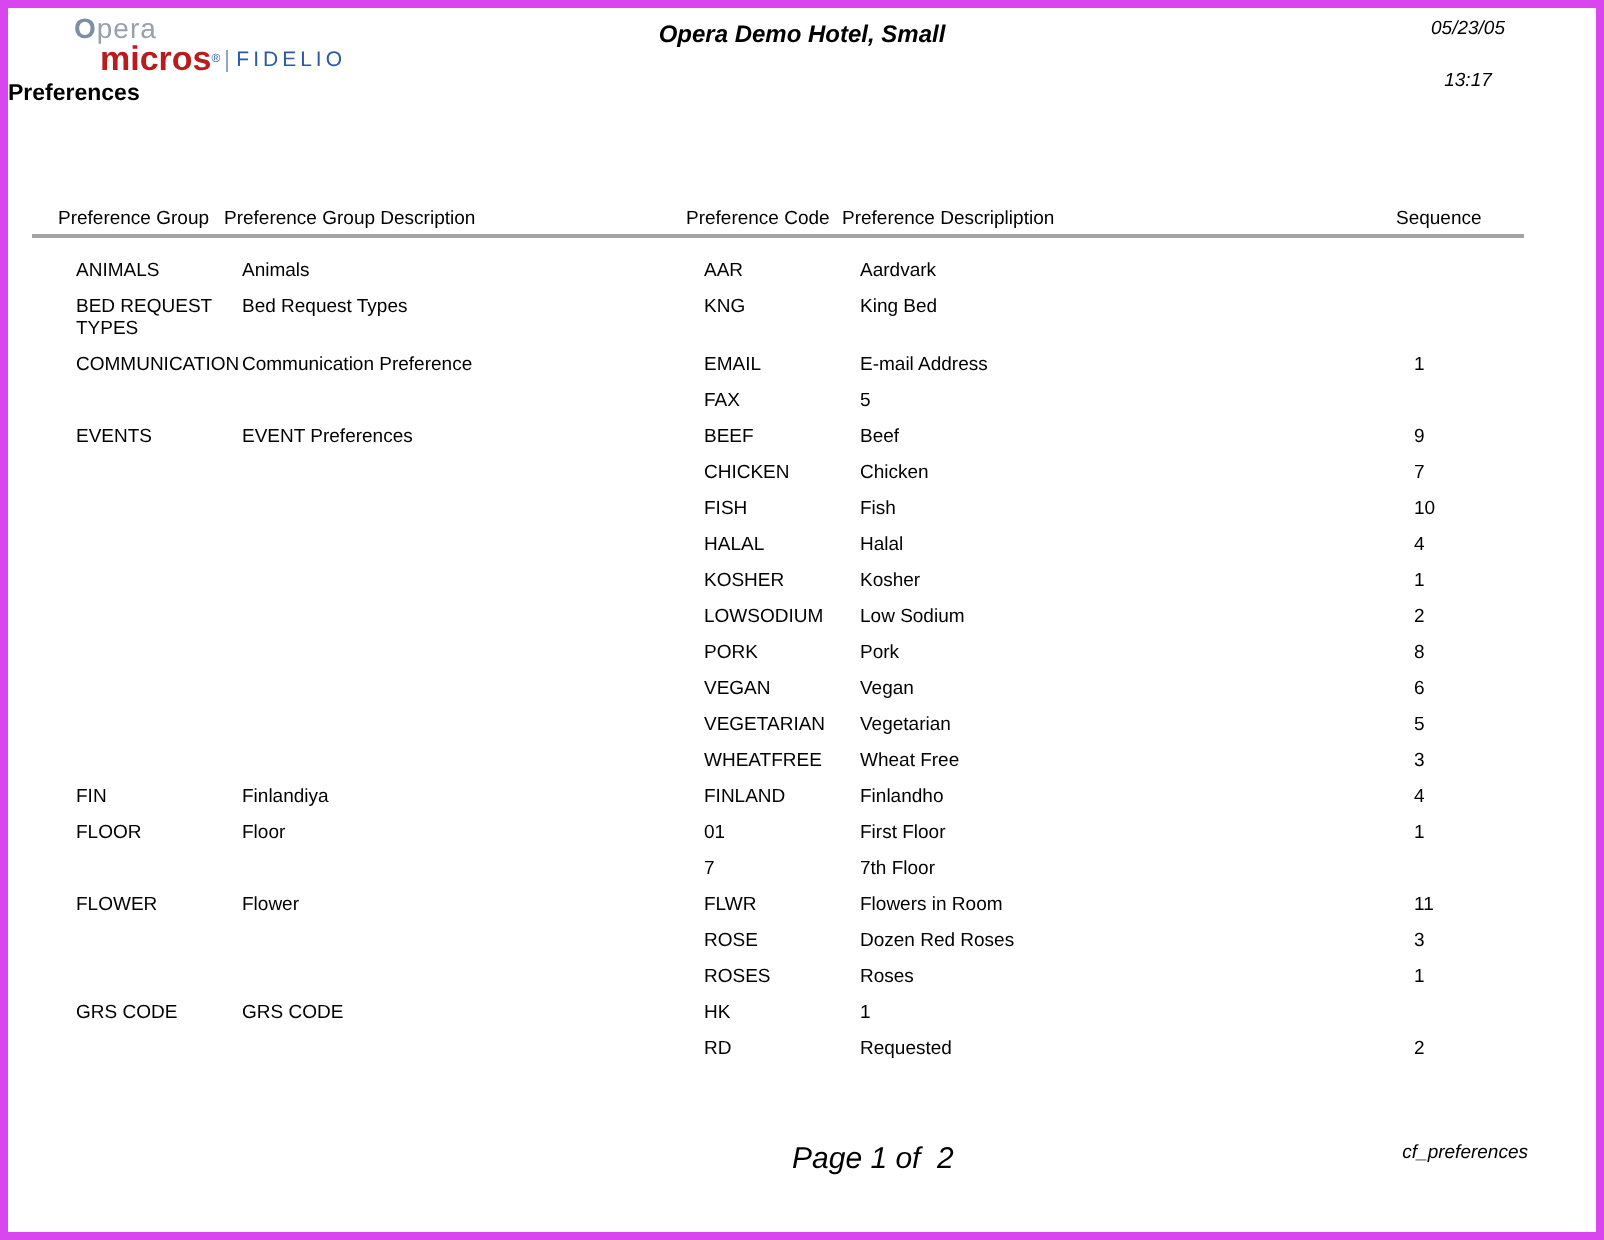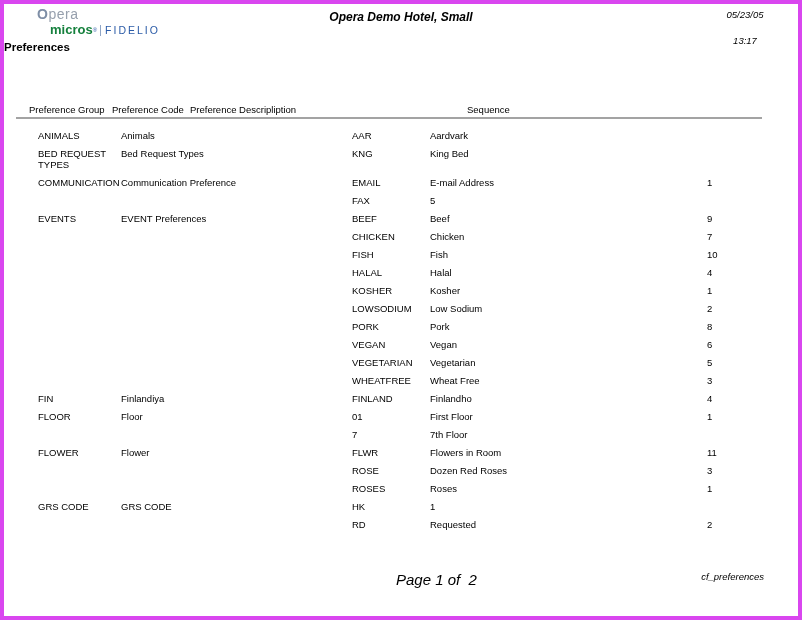--- a/index.html
+++ b/index.html
@@ -20,36 +20,36 @@
   .logo-opera {
     display: block;
     margin-left: 19px;
     font-size: 14px;
     line-height: 15px;
     color: #97a0ad;
     letter-spacing: 0.5px;
   }
   .logo-opera::first-letter { color: #7e8ea6; font-weight: bold; }
   .logo-row2 { display: flex; align-items: center; margin-top: 1px; }
-  .logo-micros { font-size: 13px; font-weight: bold; color: #15803d; line-height: 14px; padding-left: 32px; }
+  .logo-micros { font-size: 17px; font-weight: bold; color: #b91c1c; line-height: 14px; padding-left: 32px; }
   .logo-mark { font-size: 6px; color: #2b5ba7; vertical-align: top; }
   .logo-divider { width: 1px; height: 11px; background: #8fa5c6; margin: 0 4px 0 3px; }
   .logo-fidelio { font-size: 10.5px; color: #2b5ba7; letter-spacing: 2px; font-weight: normal; line-height: 12px; }
 
   
   .report-title {
     position: absolute; left: 0; right: 0; top: 6px;
     text-align: center; font-size: 12px; font-weight: bold; font-style: italic;
   }
   .report-subtitle {
     position: absolute; left: 0; right: 0; top: 37px;
     text-align: left; font-size: 11.5px; font-weight: bold; 
   }
   .datetime {
-    position: absolute; right: 17px; top: 5px; width: 72px;
+    position: absolute; right: 28px; top: 5px; width: 72px;
     text-align: center; font-style: italic; font-size: 9.5px; line-height: 11px;
   }
   .datetime .time { margin-top: 15px; font-style: italic; }
 
   
   .thead {
     position: absolute; left: 16px; top: 100px; width: 745px;
     display: flex; font-size: 9.5px; line-height: 11px; padding-left: 9px;
   }
   .hline {
@@ -94,20 +94,21 @@
   <div class="report-title">Opera Demo Hotel, Small</div>
   <div class="report-subtitle">Preferences</div>
 
   <div class="datetime">
     <div class="date">05/23/05</div>
     <div class="time">13:17</div>
   </div>
 
   <div class="thead">
     <span class="c c1">Preference Group</span>
+    <span class="c c2">Preference Group Description</span>
     <span class="c c3">Preference Code</span>
     <span class="c c4">Preference Descripliption</span>
     <span class="c c5">Sequence</span>
   </div>
   <div class="hline"></div>
 
   <div class="tbody">
     <div class="trow">
       <span class="c c1">ANIMALS</span>
       <span class="c c2">Animals</span>

